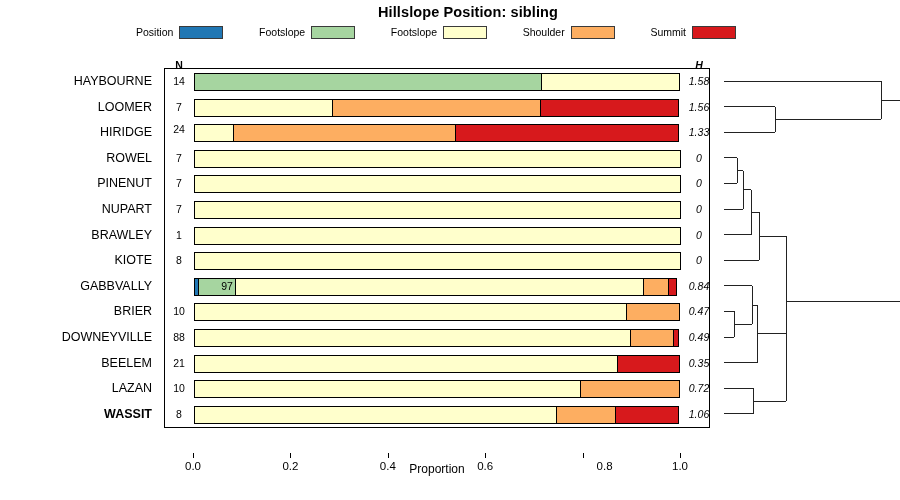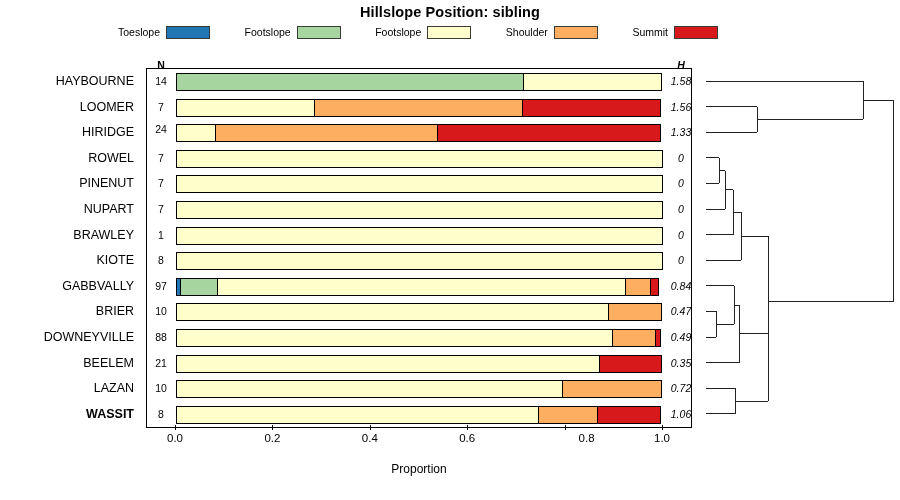--- a/index.html
+++ b/index.html
@@ -1,21 +1,21 @@
 <!DOCTYPE html>
 <html><head>
 <meta charset="utf-8">
 <style>
   html,body{margin:0;padding:0;}
   body{
     width:900px;height:500px;background:#ffffff;
     font-family:"Liberation Sans", sans-serif;
     color:#000;overflow:hidden;position:relative;
   }
-  #root{position:absolute;inset:0;}
+  #root{position:absolute;inset:0;margin-left:18px;}
 
   
   .title{
     position:absolute;left:0;top:4px;width:900px;text-align:center;
     font-size:14.5px;font-weight:bold;letter-spacing:.1px;
   }
 
   
   .legend{
     position:absolute;left:118px;top:24px;width:600px;height:16px;
@@ -48,41 +48,41 @@
   
   .bars{position:absolute;left:0;top:0;width:546px;height:360px;}
   .bar{
     position:absolute;height:18px;display:flex;
     box-sizing:border-box;
   }
   .seg{height:18px;box-sizing:border-box;border:1px solid #000;margin-left:-1px;}
   .seg:first-child{margin-left:0;}
 
   
-  .axis{position:absolute;left:146px;top:425px;width:546px;height:30px;}
+  .axis{position:absolute;left:146px;top:453px;width:546px;height:30px;}
   .tick{position:absolute;top:0;width:1px;height:5px;background:#000;}
   .ticklabel{position:absolute;top:7px;font-size:11.5px;transform:translateX(-50%);white-space:nowrap;}
   .xlab{
     position:absolute;left:146px;top:462px;width:546px;text-align:center;font-size:12px;
   }
 
   
   .dendro{position:absolute;left:700px;top:68px;width:200px;height:360px;}
   .dendro svg{display:block;}
 </style>
 </head>
 <body>
 
 <div id="root">
 
   <div class="title">Hillslope Position: sibling</div>
 
   <div class="legend">
       <div class="legend-item">
-        <span class="legend-label">Toeslope</span>
+        <span class="legend-label">Position</span>
         <span class="legend-swatch" style="background: rgb(32, 119, 180);"></span>
       </div>
       <div class="legend-item">
         <span class="legend-label">Footslope</span>
         <span class="legend-swatch" style="background: rgb(166, 213, 160);"></span>
       </div>
       <div class="legend-item">
         <span class="legend-label">Footslope</span>
         <span class="legend-swatch" style="background: rgb(255, 255, 204);"></span>
       </div>
@@ -179,21 +179,21 @@
   <div class="ncol">
       <div class="nh" style="top: -9px;">N</div>
       <div class="nv" style="top: 7px;">14</div>
       <div class="nv" style="top: 32.6px;">7</div>
       <div class="nv" style="top: 55px;">24</div>
       <div class="nv" style="top: 83.8px;">7</div>
       <div class="nv" style="top: 109.4px;">7</div>
       <div class="nv" style="top: 135px;">7</div>
       <div class="nv" style="top: 160.6px;">1</div>
       <div class="nv" style="top: 186.2px;">8</div>
-      <div class="nv" style="top: 211.8px;">97</div>
+      <div class="nv" style="top: 211.8px; padding-left: 48px;">97</div>
       <div class="nv" style="top: 237.4px;">10</div>
       <div class="nv" style="top: 263px;">88</div>
       <div class="nv" style="top: 288.6px;">21</div>
       <div class="nv" style="top: 314.2px;">10</div>
       <div class="nv" style="top: 339.8px;">8</div>
     </div>
   <div class="hcol">
       <div class="hh" style="top: -9px;">H</div>
       <div class="hv" style="top: 7px;">1.58</div>
       <div class="hv" style="top: 32.6px;">1.56</div>

